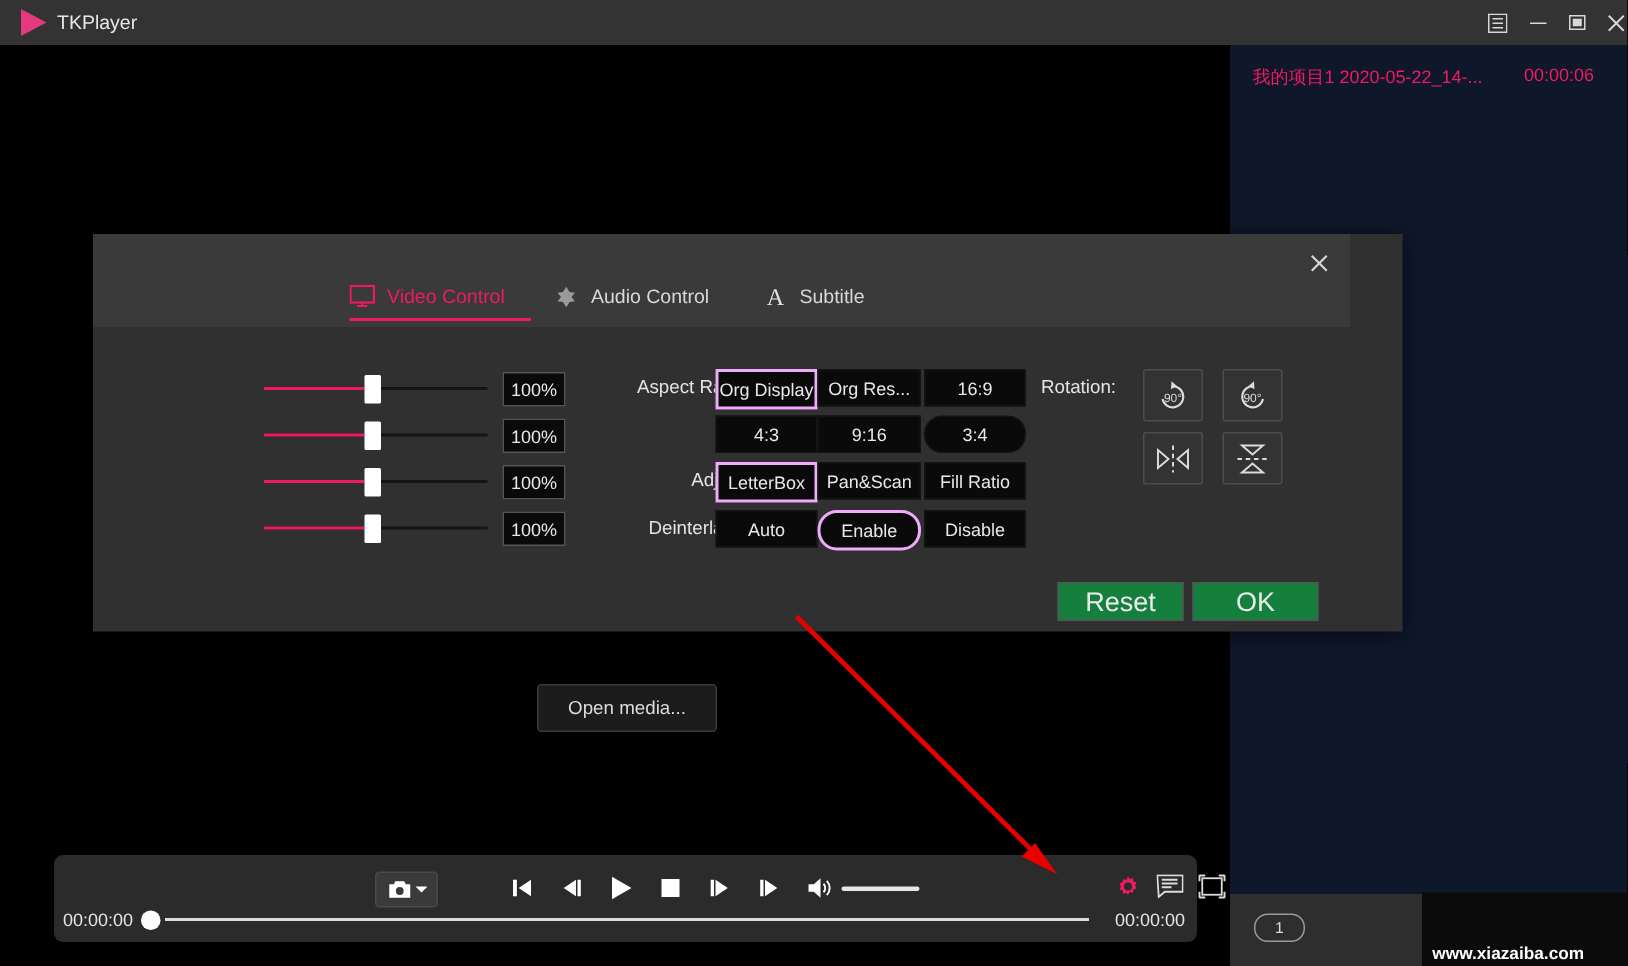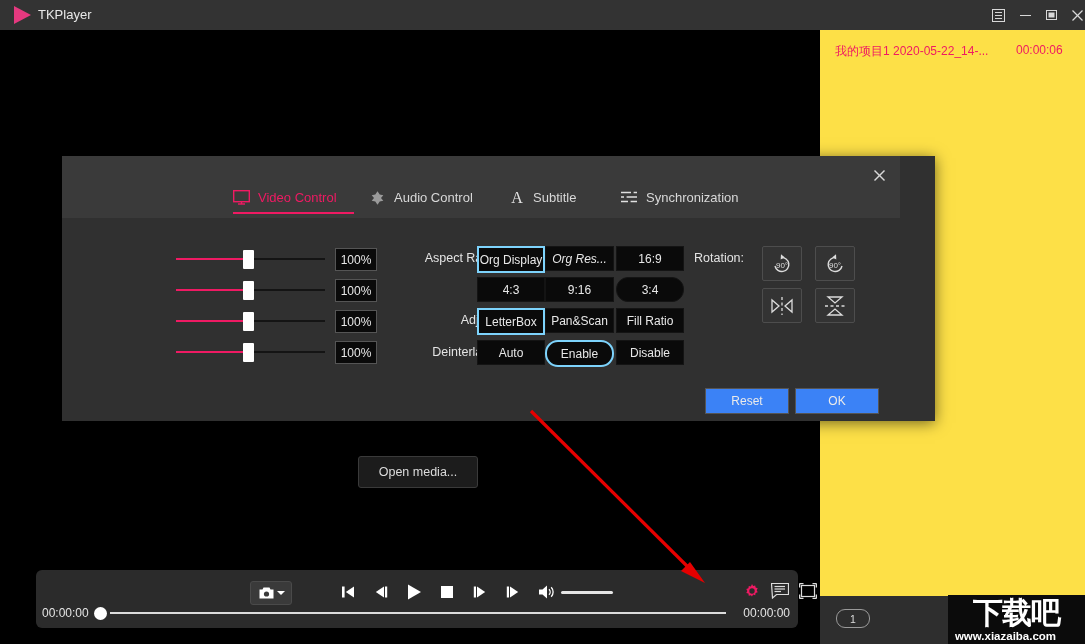--- a/index.html
+++ b/index.html
@@ -21,21 +21,21 @@
   #wb-close{left:1064px;}
   .wicon{display:block;}
 
   
   #video-area{position:absolute;left:0;top:30px;width:820px;height:614px;background:#000;}
   #open-media-btn{position:absolute;left:358px;top:426px;width:118px;height:30px;
       background:#1c1c1c;border:1px solid #3a3a3a;border-radius:3px;color:#dcdcdc;
       font-size:12.5px;display:flex;align-items:center;justify-content:center;}
 
   
-  #playlist-panel{position:absolute;left:820px;top:30px;width:265px;height:614px;background:#fde047;}
+  #playlist-panel{position:absolute;left:820px;top:30px;width:265px;height:614px;background:#0f172a;}
   #playlist-item{position:absolute;left:0;top:8px;width:265px;height:26px;}
   #pl-title{position:absolute;left:15px;top:5px;font-size:12px;color:#ef1a63;
             white-space:nowrap;overflow:hidden;width:170px;}
   #pl-dur{position:absolute;left:196px;top:5px;font-size:12px;color:#ef1a63;}
   #playlist-footer{position:absolute;left:0;bottom:0;width:265px;height:48px;background:#2e2e2e;}
   #pl-count{position:absolute;left:16px;top:13px;min-width:22px;height:17px;padding:0 5px;
             border:1px solid #9a9a9a;border-radius:9px;color:#dcdcdc;font-size:10.5px;
             display:flex;align-items:center;justify-content:center;}
 
   
@@ -87,31 +87,31 @@
   .sl-handle{position:absolute;width:11px;height:19px;background:#fff;border-radius:1px;}
   .sl-value{position:absolute;width:40px;height:21px;background:#0a0a0a;
             border:1px solid #555;display:flex;align-items:center;justify-content:center;
             font-size:12px;color:#e8e8e8;}
 
   
   .opt-label{position:absolute;font-size:12.5px;color:#e4e4e4;text-align:right;width:110px;}
   .obtn{position:absolute;height:23px;background:#0a0a0a;border:1px solid #141414;
         display:flex;align-items:center;justify-content:center;font-size:12px;color:#e8e8e8;
         white-space:nowrap;overflow:hidden;}
-  .obtn.sel{border:2px solid #7dd3fc;}
+  .obtn.sel{border:2px solid #f0abfc;}
 
   
   #rot-label{position:absolute;left:688px;top:252px;font-size:12.5px;color:#e4e4e4;}
   .rbtn{position:absolute;width:38px;height:33px;background:#333333;border:1px solid #4d4d4d;
         border-radius:2px;display:flex;align-items:center;justify-content:center;}
 
   
-  .fbtn{position:absolute;top:232px;width:82px;height:24px;background:#3b82f6;
+  .fbtn{position:absolute;top:232px;width:82px;height:24px;background:#15803d;
         border:1px solid #555;display:flex;align-items:center;justify-content:center;
-        font-size:12px;color:#eaeaea;}
+        font-size:18px;color:#eaeaea;}
   #btn-reset{left:643px;} #btn-ok{left:733px;}
 
   
   #annotation{position:absolute;left:0;top:0;width:1085px;height:644px;pointer-events:none;}
 </style>
 </head>
 <body>
 
 <div id="titlebar">
   <div id="app-logo"></div>
@@ -152,21 +152,20 @@
   <div id="playlist-item">
     <div id="pl-title">我的项目1 2020-05-22_14-...</div>
     <div id="pl-dur">00:00:06</div>
   </div>
   <div id="playlist-footer">
     <div id="pl-count">1</div>
   </div>
 </div>
 
 <div id="watermark">
-  <div id="wm-cn">下载吧</div>
   <div id="wm-url">www.xiazaiba.com</div>
 </div>
 
 <div id="controlbar">
 
   <div id="snapshot-btn">
     <svg width="17" height="14" viewBox="0 0 17 14">
       <path d="M5.5 1.5h6l1 2h3v9h-14v-9h3z" fill="#fff"></path>
       <circle cx="8.5" cy="8" r="2.6" fill="#3a3a3a"></circle>
     </svg>
@@ -273,31 +272,20 @@
       <span>Audio Control</span>
     </div>
 
     <div class="tab" style="left:447px;">
       <svg width="16" height="16" viewBox="0 0 16 16">
         <text x="8" y="14" font-size="16" font-family="Liberation Serif, serif" fill="#e0e0e0" text-anchor="middle">A</text>
       </svg>
       <span>Subtitle</span>
     </div>
 
-    <div class="tab" style="left:558px;">
-      <svg width="18" height="14" viewBox="0 0 18 14">
-        <line x1="1" y1="2.5" x2="17" y2="2.5" stroke="#e0e0e0" stroke-width="1.5"></line>
-        <line x1="1" y1="7" x2="17" y2="7" stroke="#e0e0e0" stroke-width="1.5"></line>
-        <line x1="1" y1="11.5" x2="17" y2="11.5" stroke="#e0e0e0" stroke-width="1.5"></line>
-        <rect x="11" y="0.6" width="2.6" height="3.8" fill="#3a3a3a"></rect>
-        <rect x="4" y="5.1" width="2.6" height="3.8" fill="#3a3a3a"></rect>
-        <rect x="8" y="9.6" width="2.6" height="3.8" fill="#3a3a3a"></rect>
-      </svg>
-      <span>Synchronization</span>
-    </div>
   </div>
 
   <div class="slider-row" style="top:92px;">
 
     <div class="sl-track" style="left:114px;top:10px;width:149px;"></div>
     <div class="sl-fill" style="left:114px;top:10px;width:67px;"></div>
     <div class="sl-handle" style="left:181px;top:2px;"></div>
     <div class="sl-value" style="left:273px;top:0px;">100%</div>
   </div>
 
@@ -320,21 +308,21 @@
   <div class="slider-row" style="top:185px;">
 
     <div class="sl-track" style="left:114px;top:10px;width:149px;"></div>
     <div class="sl-fill" style="left:114px;top:10px;width:67px;"></div>
     <div class="sl-handle" style="left:181px;top:2px;"></div>
     <div class="sl-value" style="left:273px;top:0px;">100%</div>
   </div>
 
   <div class="opt-label" style="left:327px;top:95px;">Aspect Ratio:</div>
   <div class="obtn sel" style="left:415px;top:90px;width:64px;">Org Display</div>
-  <div class="obtn" style="left:483px;top:90px;width:67px;font-style:italic;">Org Res...</div>
+  <div class="obtn" style="left:483px;top:90px;width:67px;">Org Res...</div>
   <div class="obtn" style="left:554px;top:90px;width:66px;">16:9</div>
   <div class="obtn" style="left:415px;top:121px;width:66px;">4:3</div>
   <div class="obtn" style="left:483px;top:121px;width:67px;">9:16</div>
   <div class="obtn" style="left:554px;top:121px;width:66px;border-radius:12px;">3:4</div>
 
   <div class="opt-label" style="left:327px;top:157px;">Adjust:</div>
   <div class="obtn sel" style="left:415px;top:152px;width:64px;">LetterBox</div>
   <div class="obtn" style="left:483px;top:152px;width:67px;">Pan&amp;Scan</div>
   <div class="obtn" style="left:554px;top:152px;width:66px;">Fill Ratio</div>
 

